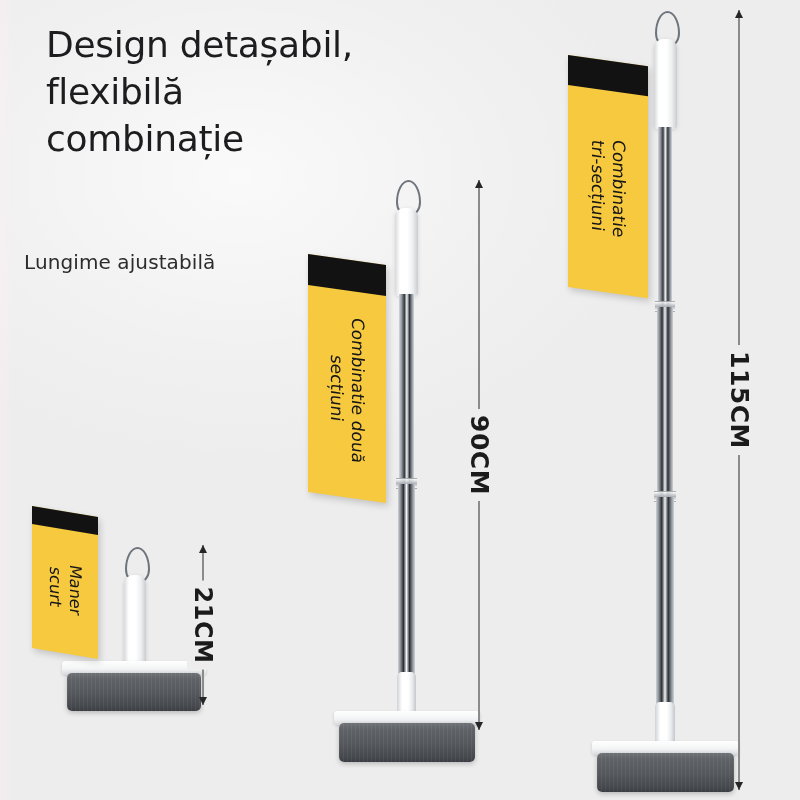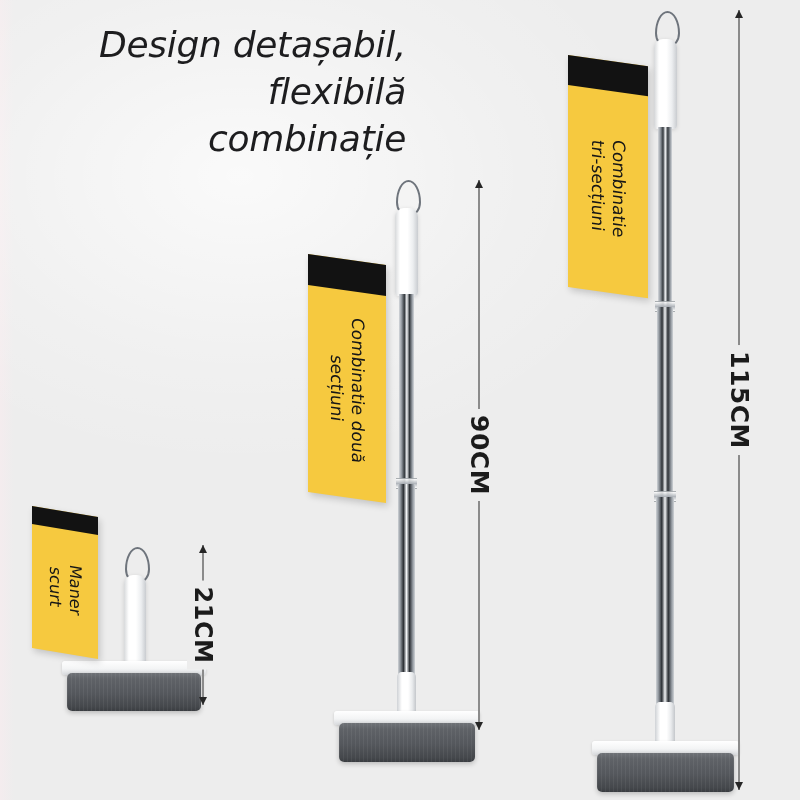--- a/index.html
+++ b/index.html
@@ -29,28 +29,27 @@
                 rgba(255,255,255,0) 76%);
     pointer-events: none;
   }
 
   
   .headline {
     position: absolute;
     left: 46px;
     top: 22px;
     width: 360px;
-    text-align: right;
+    text-align: left;
     font-size: 36px;
     line-height: 1.30;
     color: #1d1d1f;
     letter-spacing: -0.3px;
     font-weight: 400;
     white-space: pre-line;
-    font-style: italic;
   }
   .subline {
     position: absolute;
     left: 24px;
     top: 250px;
     font-size: 20px;
     color: #2c2c2e;
     letter-spacing: 0.1px;
   }
 
@@ -230,20 +229,21 @@
 </style>
 </head>
 <body>
 
 <div id="stage">
 
   <div class="headline">Design detașabil,
 flexibilă
 combinație</div>
 
+  <div class="subline">Lungime ajustabilă</div>
 
   <div class="mop">
 
     <div class="loop" style="left:125px; top:547px; width:21px; height:32px;"></div>
 
     <div class="grip" style="left:124px; top:575px; width:22px; height:98px;"></div>
 
     <div class="head-bar" style="left:62px; top:661px; width:144px; height:14px;"></div>
 
     <div class="head-blade" style="left:67px; top:673px; width:134px; height:38px;"></div>

